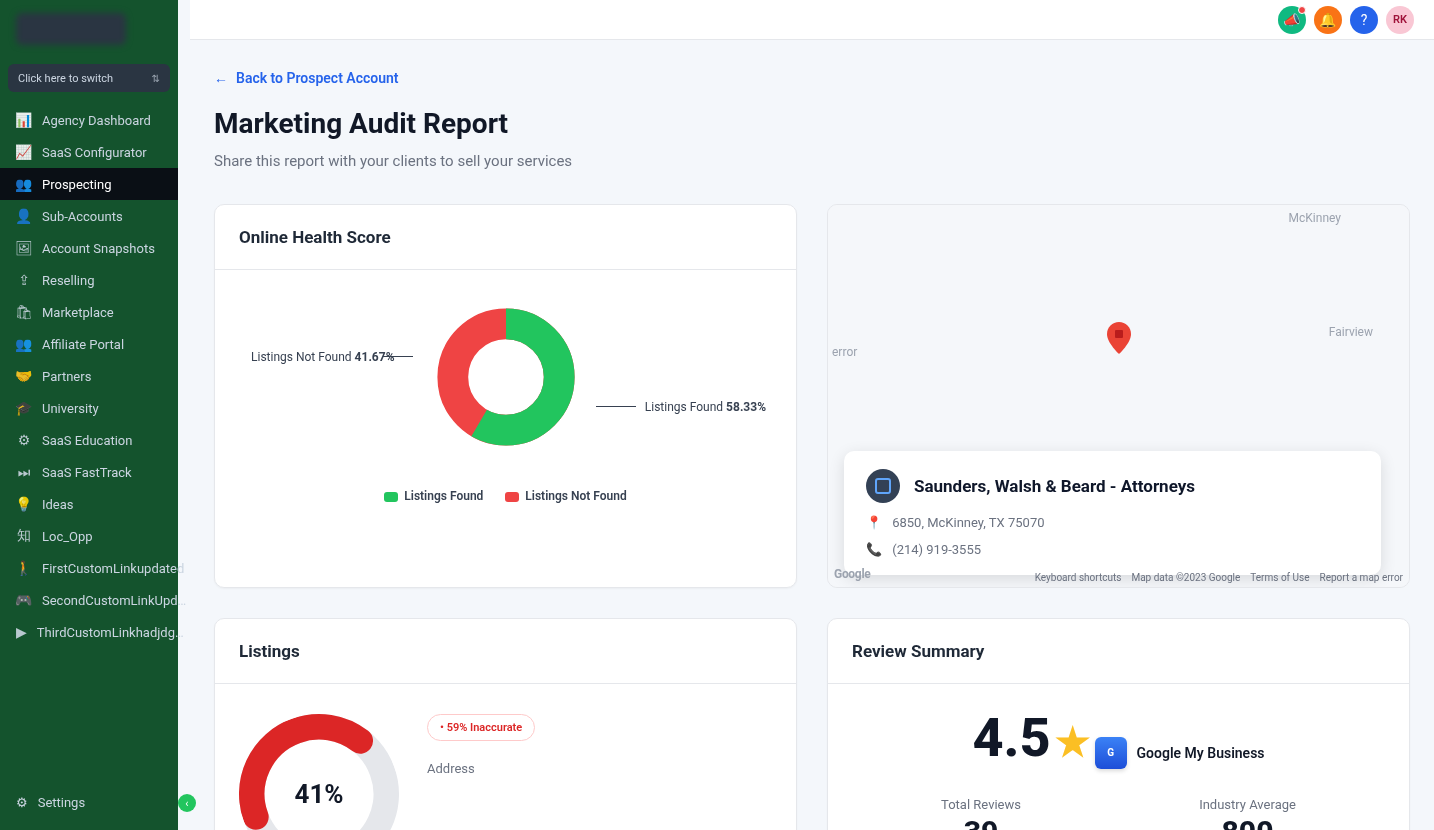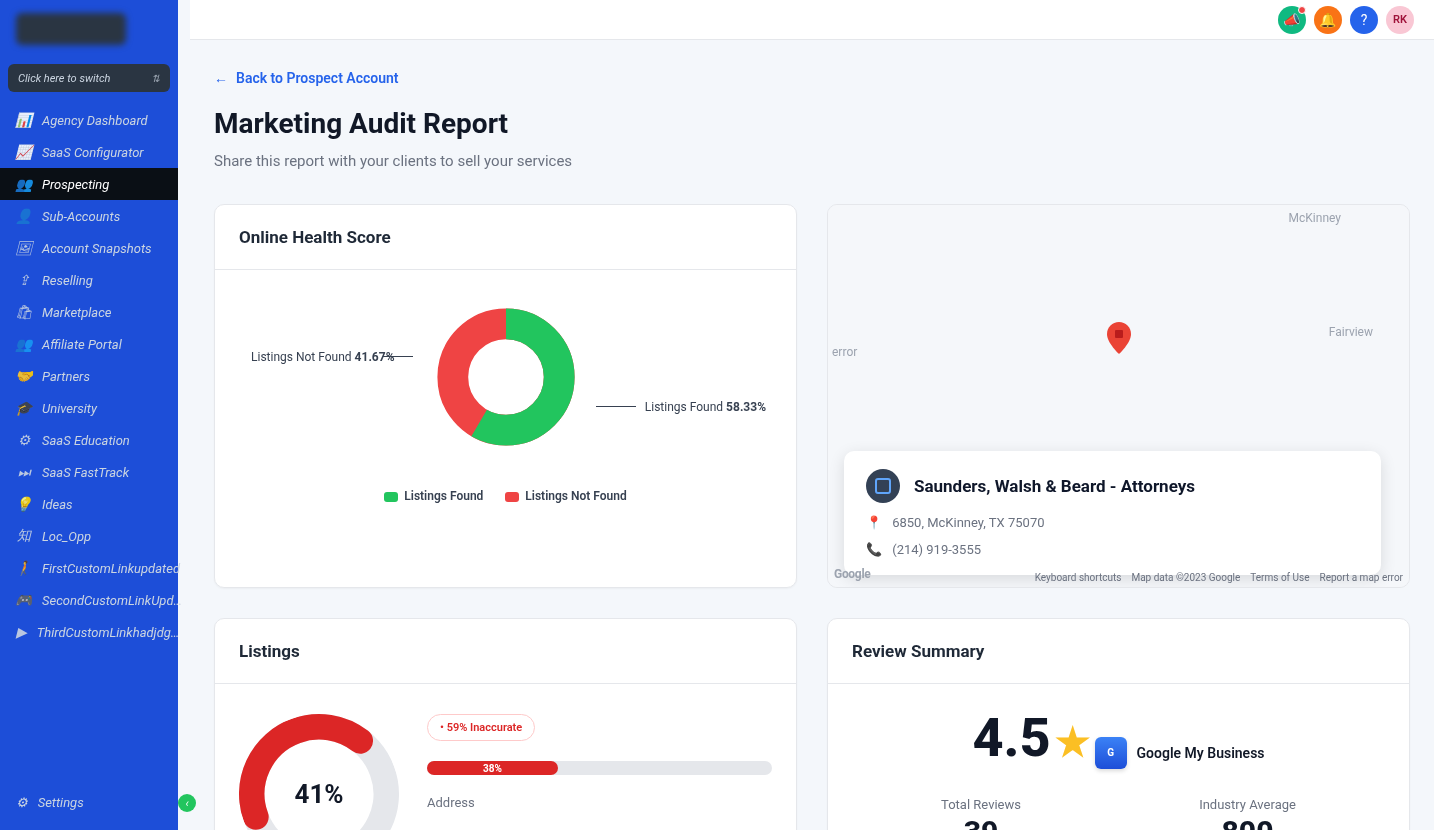--- a/index.html
+++ b/index.html
@@ -1,19 +1,19 @@
 <!DOCTYPE html>
 <html><head>
 <meta charset="utf-8">
 <style>
   * { margin:0; padding:0; box-sizing:border-box; font-family: -apple-system, BlinkMacSystemFont, "Segoe UI", Roboto, Helvetica, Arial, sans-serif; }
   body { width:1434px; height:830px; overflow:hidden; background:#f4f7fb; color:#1f2937; }
 
   
-  .sidebar { position:absolute; left:0; top:0; width:178px; height:830px; background:#1d4ed8; color:#cbd5e1;font-style:italic; }
+  .sidebar { position:absolute; left:0; top:0; width:178px; height:830px; background:#14532d; color:#cbd5e1; }
   .logo { height:58px; display:flex; align-items:center; padding:0 16px; }
   .logo-blur { width:110px; height:32px; background:#2a3542; border-radius:6px; filter:blur(3px); }
   .switch { margin:6px 8px 12px 8px; height:28px; background:#2a3542; border-radius:6px; display:flex; align-items:center; justify-content:space-between; padding:0 10px; font-size:11px; color:#cbd5e1; cursor:pointer; }
   .switch .chev { font-size:10px; opacity:.7; }
   .nav { list-style:none; font-size:13px; }
   .nav li { display:flex; align-items:center; gap:10px; padding:8px 16px; cursor:pointer; }
   .nav li.active { background:#0a0f15; color:#fff; }
   .nav li .icn { width:16px; height:16px; display:inline-flex; align-items:center; justify-content:center; font-size:14px; opacity:.9; }
   .settings { position:absolute; bottom:12px; left:0; right:0; display:flex; align-items:center; gap:10px; padding:8px 16px; font-size:13px; cursor:pointer; }
   .collapse-btn { position:absolute; left:178px; bottom:18px; width:18px; height:18px; border-radius:50%; background:#22c55e; color:#fff; display:flex; align-items:center; justify-content:center; font-size:11px; cursor:pointer; }
@@ -270,24 +270,20 @@
         <div class="gauge">
           <svg viewBox="0 0 100 100">
             <circle cx="50" cy="50" r="42" stroke="#e5e7eb" stroke-dasharray="263.9"></circle>
             <circle cx="50" cy="50" r="42" stroke="#dc2626" stroke-dasharray="108.2 263.9" stroke-linecap="round"></circle>
           </svg>
           <div class="gauge-center">41%</div>
         </div>
         <div class="list-bars">
           <span class="chip">• 59% Inaccurate</span>
           <div class="bar-group">
-            <div class="bar">
-                <div class="fill" style="width:38%"></div>
-                <div class="pct" style="--w:38%">38%</div>
-              </div>
           </div>
           <div class="bar-group">
             <div class="label">Address</div>
 
           </div>
           
         </div>
       </div>
     </div>
 

